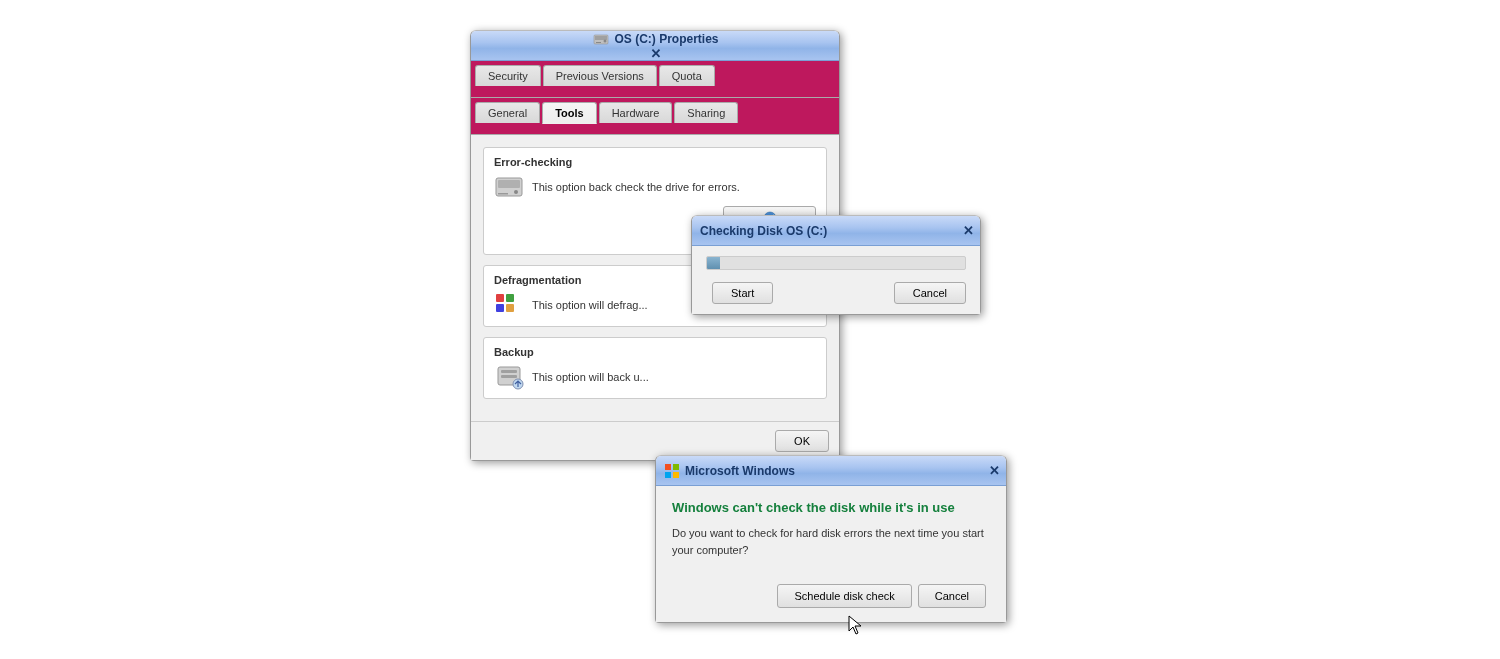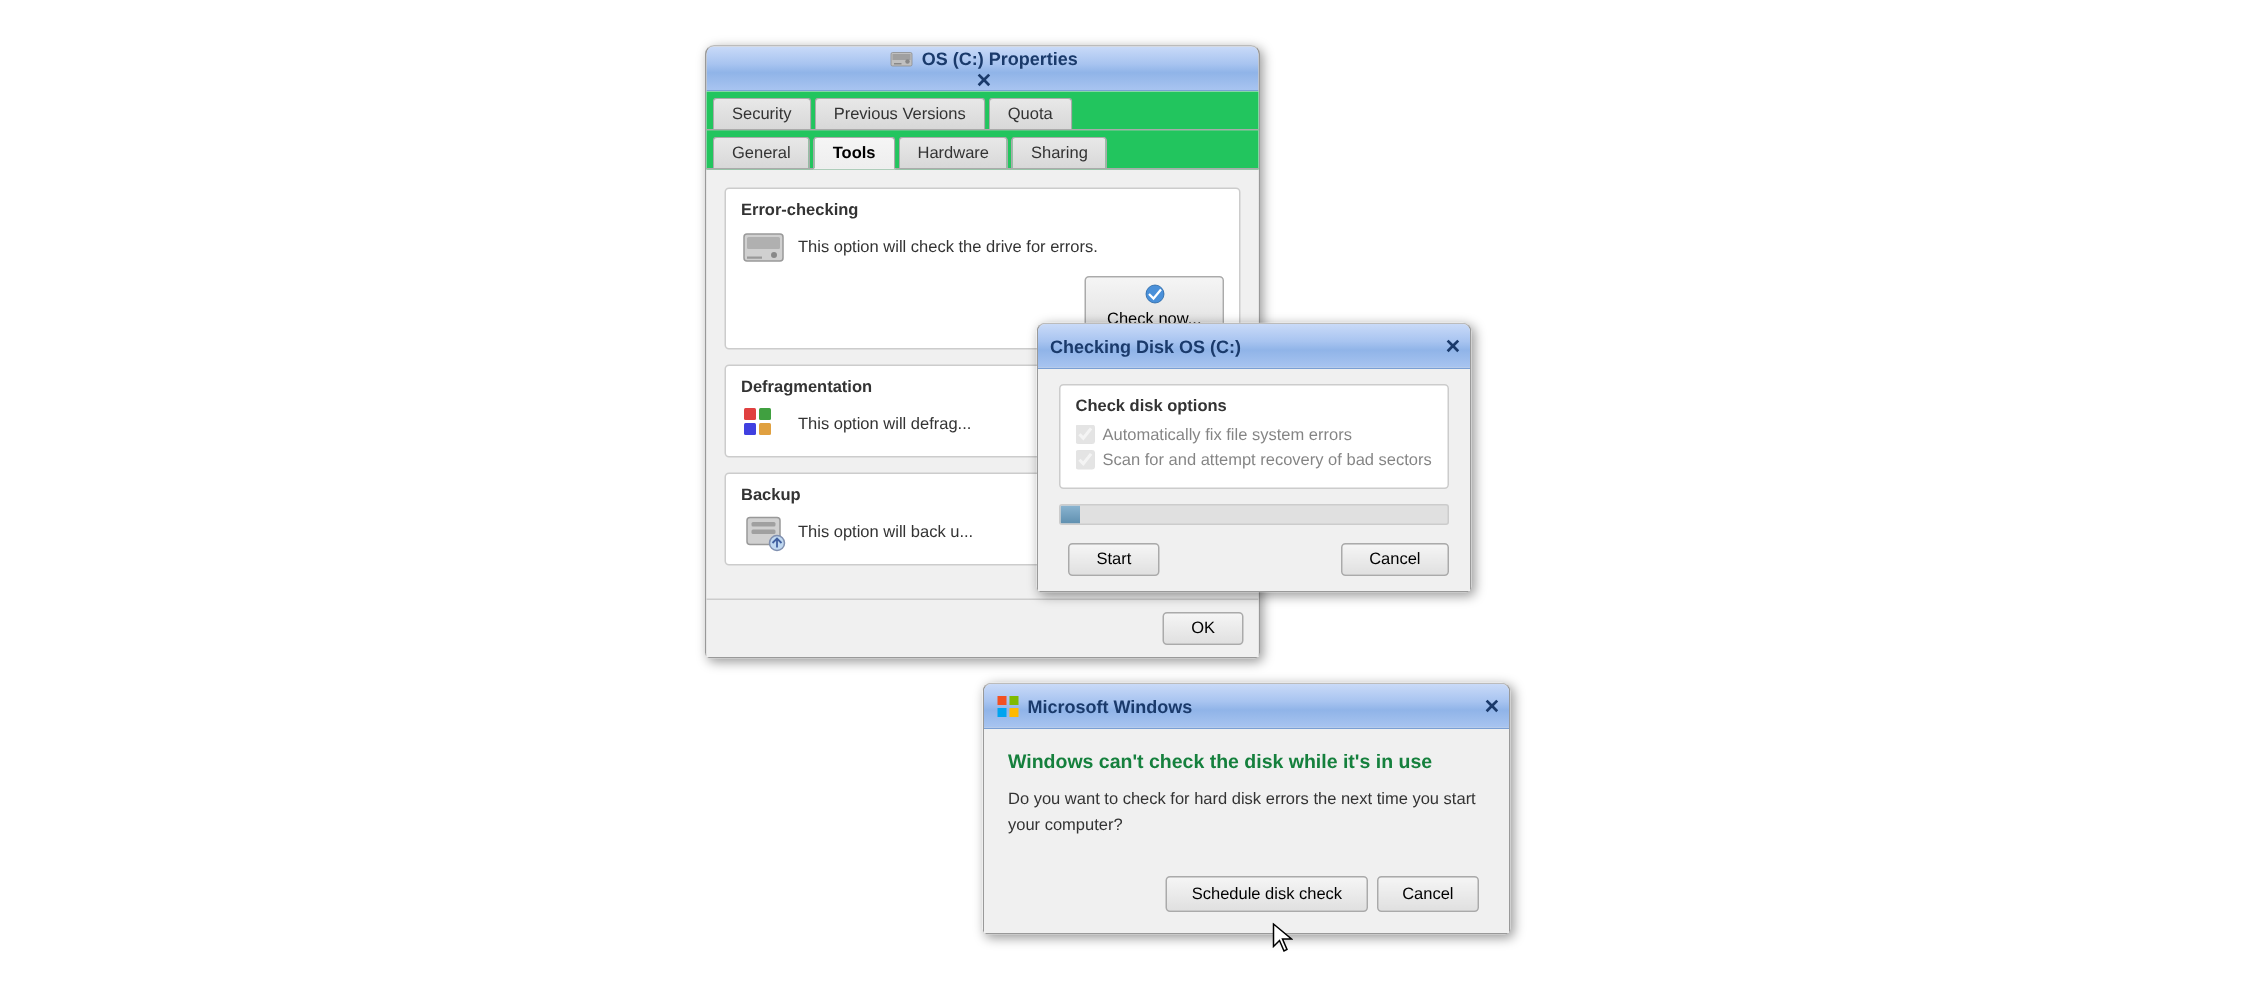--- a/index.html
+++ b/index.html
@@ -80,22 +80,22 @@
     }
 
     .tab-bar {
       display: flex;
       flex-direction: column;
       background: #f0f0f0;
     }
 
     .tab-row {
       display: flex;
-      padding: 4px 4px 0 4px;
-      background: #22c55e;
+      padding: 4px 4px 11px 4px;
+      background: #be185d;
       border-bottom: 1px solid #aaa;
     }
 
     .tab {
       padding: 4px 12px;
       border: 1px solid #aaa;
       border-bottom: none;
       background: linear-gradient(to bottom, #e8e8e8, #d8d8d8);
       font-size: 11px;
       cursor: pointer;
@@ -360,21 +360,21 @@
 
       <div class="section">
         <div class="section-title">Error-checking</div>
         <div class="section-row">
           <svg class="hdd-icon" viewBox="0 0 30 26">
             <rect x="2" y="4" width="26" height="18" rx="2" fill="#d0d0d0" stroke="#999" stroke-width="1"></rect>
             <rect x="4" y="6" width="22" height="8" rx="1" fill="#b0b0b0"></rect>
             <circle cx="22" cy="18" r="2" fill="#888"></circle>
             <rect x="4" y="19" width="10" height="1.5" fill="#999"></rect>
           </svg>
-          <span class="section-text">This option will check the drive for errors.</span>
+          <span class="section-text">This option back check the drive for errors.</span>
         </div>
         <div class="btn-row">
           <button class="check-now-btn">
             <svg width="14" height="14" viewBox="0 0 14 14">
               <circle cx="7" cy="7" r="6" fill="#4a90d9" stroke="#2060a0" stroke-width="0.5"></circle>
               <path d="M3 7 L6 10 L11 4" stroke="#fff" stroke-width="1.5" fill="none"></path>
             </svg>
             <span>Check now...</span>
           </button>
         </div>
@@ -414,31 +414,20 @@
 </div>
 
 <div class="dialog checkdisk-dialog">
   <div class="title-bar">
     <div class="title-bar-text">
       <span>Checking Disk OS (C:)</span>
     </div>
     <div class="close-x">✕</div>
   </div>
   <div class="checkdisk-body">
-    <div class="group-box">
-      <div class="group-title">Check disk options</div>
-      <div class="checkbox-row">
-        <input type="checkbox" checked="" disabled="" style="">
-        <label class="checkbox-label">Automatically fix file system errors</label>
-      </div>
-      <div class="checkbox-row">
-        <input type="checkbox" checked="" disabled="" style="">
-        <label class="checkbox-label">Scan for and attempt recovery of bad sectors</label>
-      </div>
-    </div>
     <div class="progress-bar-container">
       <div class="progress-bar-fill"></div>
     </div>
     <div class="checkdisk-footer">
       <button class="dialog-btn">Start</button>
       <button class="dialog-btn">Cancel</button>
     </div>
   </div>
 </div>
 

